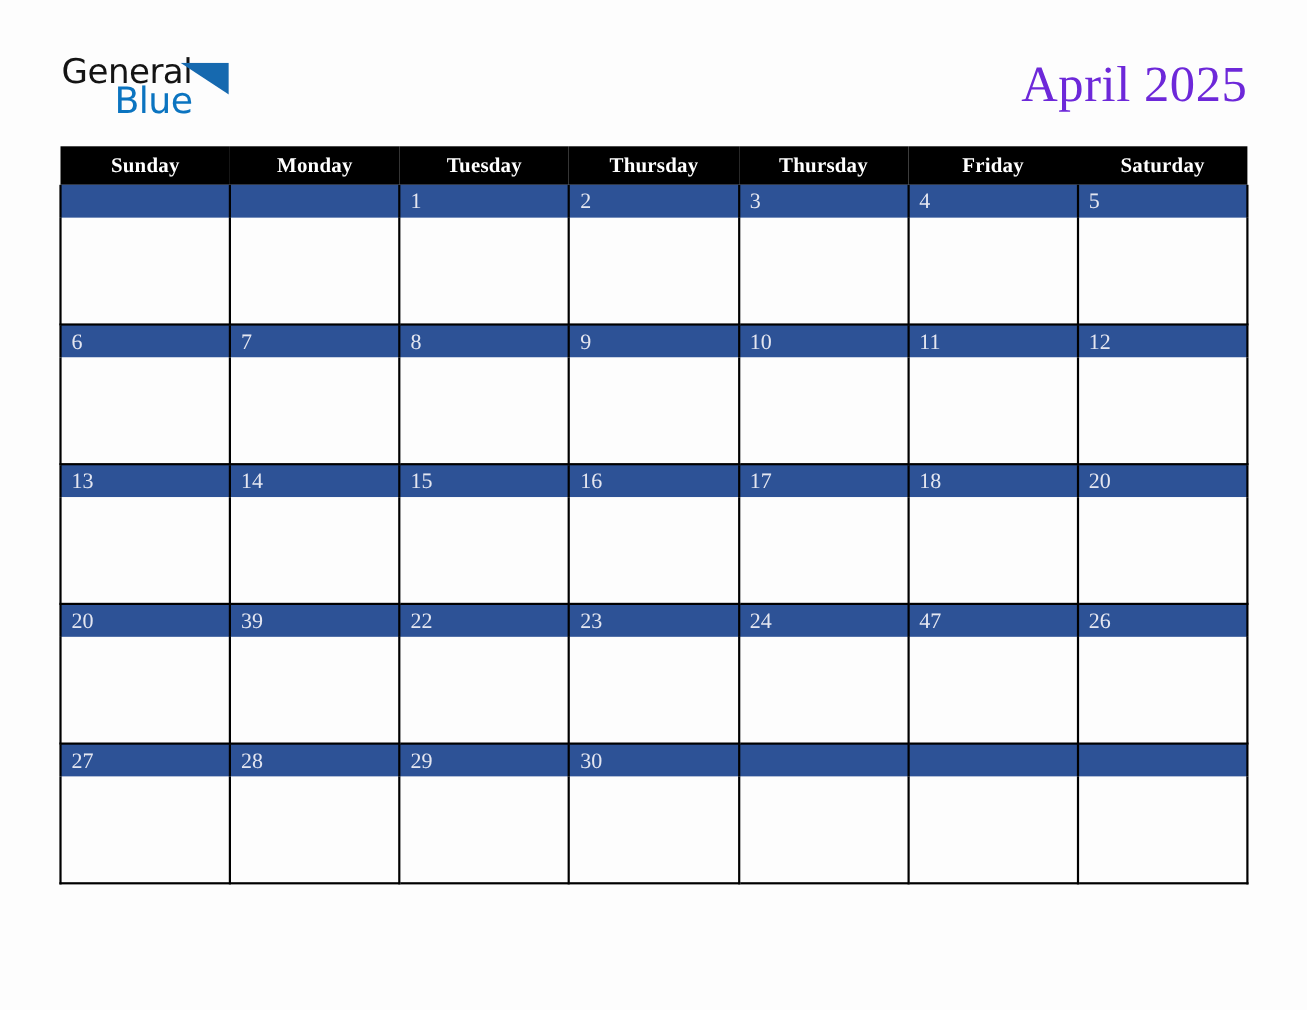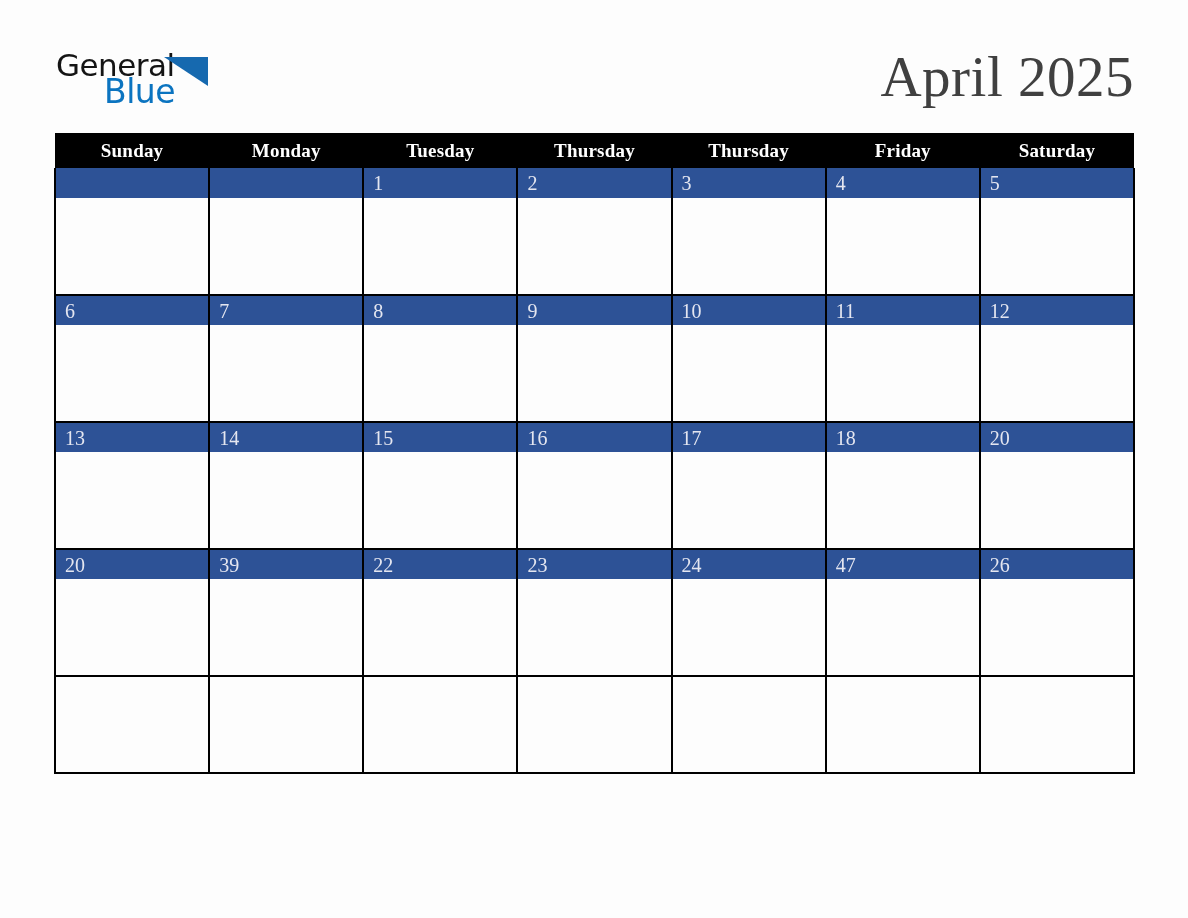--- a/index.html
+++ b/index.html
@@ -64,23 +64,23 @@
     top: 9px;
     width: 48px;
     height: 30px;
   }
 
   .cal-title {
     position: absolute;
     right: 54px;
     top: 46px;
     font-family: "Liberation Serif", serif;
-    font-size: 57px;
+    font-size: 46px;
     font-weight: 400;
-    color: #404040;
+    color: #6d28d9;
     letter-spacing: 0.5px;
     line-height: 62px;
     white-space: nowrap;
   }
 
   
   .calendar {
     position: absolute;
     left: 54px;
     top: 133px;
@@ -303,20 +303,43 @@
       <tr class="body-row">
         <td></td>
         <td></td>
         <td></td>
         <td></td>
         <td></td>
         <td></td>
         <td></td>
       </tr>
 
+      <tr class="num-row">
+        <td>
+            <span class="daynum">27</span>
+          </td>
+        <td>
+            <span class="daynum">28</span>
+          </td>
+        <td>
+            <span class="daynum">29</span>
+          </td>
+        <td>
+            <span class="daynum">30</span>
+          </td>
+        <td>
+            <span class="daynum"></span>
+          </td>
+        <td>
+            <span class="daynum"></span>
+          </td>
+        <td>
+            <span class="daynum"></span>
+          </td>
+      </tr>
       <tr class="body-row last">
         <td></td>
         <td></td>
         <td></td>
         <td></td>
         <td></td>
         <td></td>
         <td></td>
       </tr>
 

